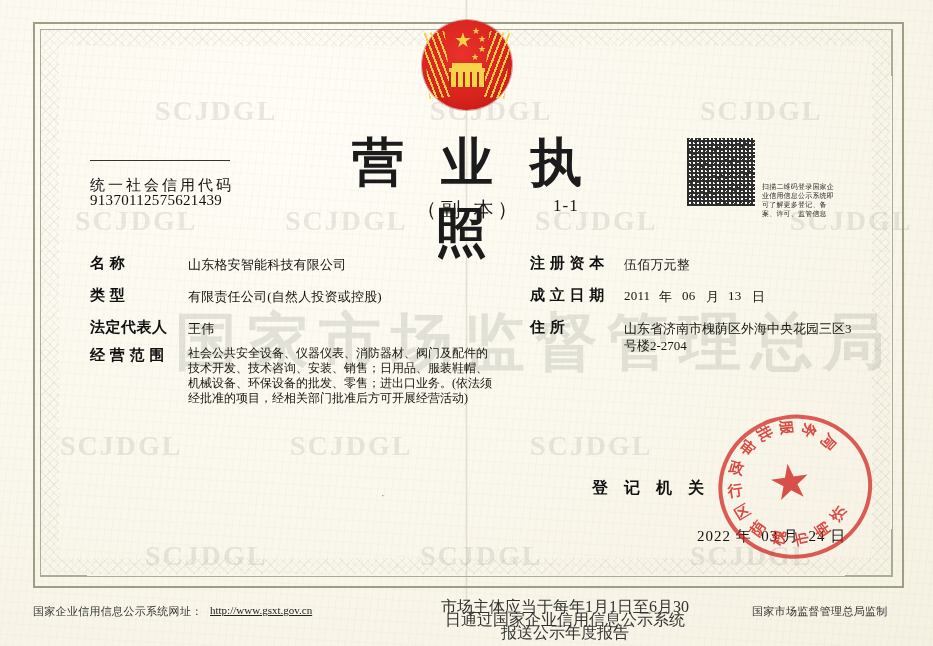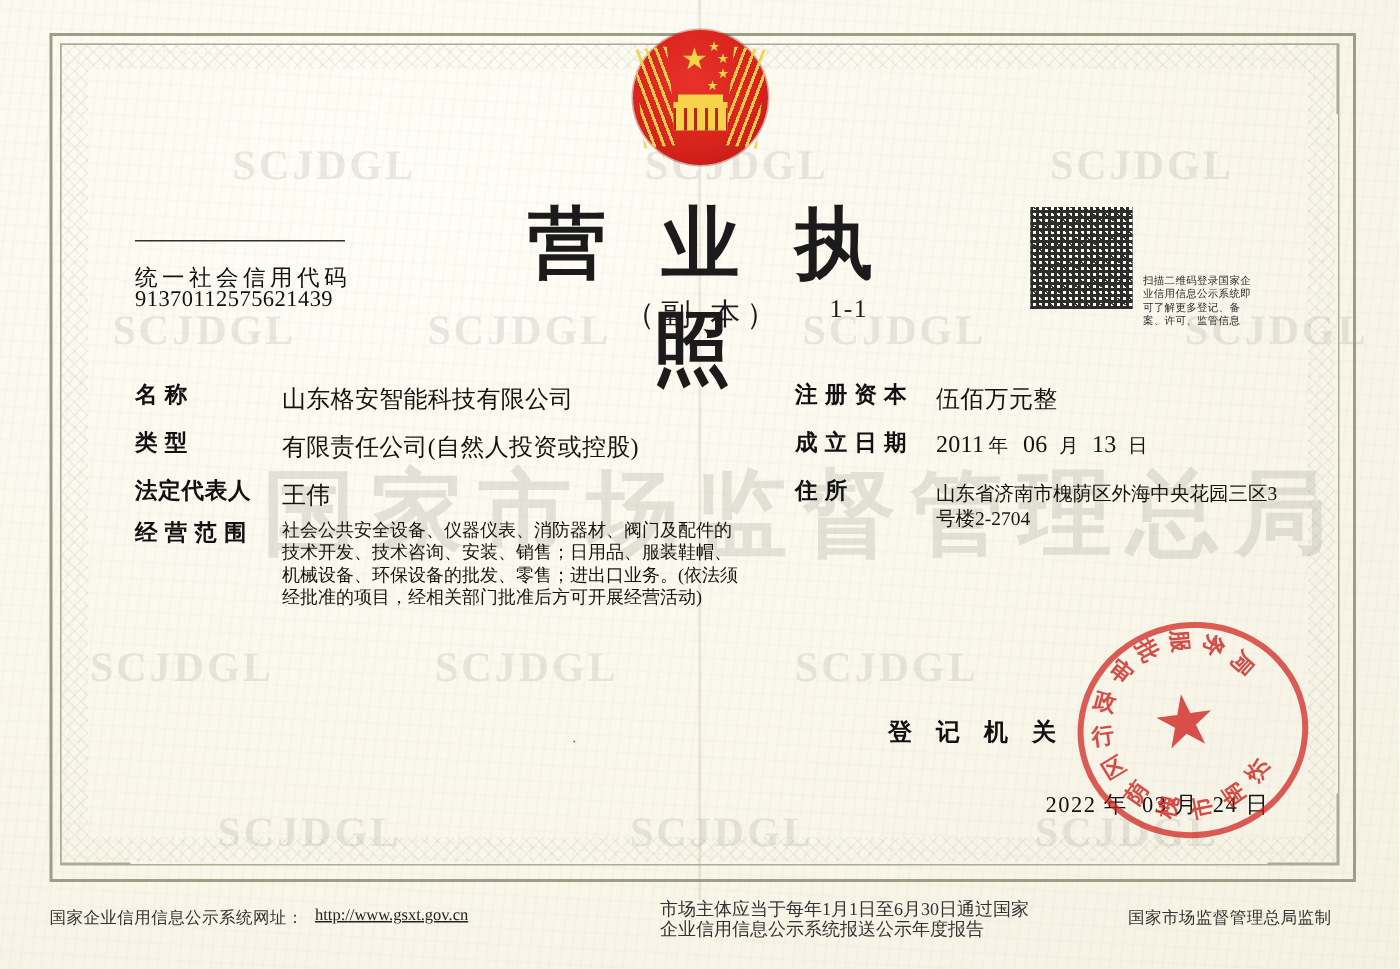--- a/index.html
+++ b/index.html
@@ -147,21 +147,21 @@
   .qr-note{
     position:absolute;left:762px;top:138px;width:74px;
     font-size:7px;line-height:9px;color:#2b2b2b;letter-spacing:.2px;margin-top:45px;
   }
 
   
   .f-label{
     position:absolute;font-size:15px;color:#111;font-weight:700;letter-spacing:.5px;
   }
   .f-value{
-    position:absolute;font-size:16px;color:#15150f;letter-spacing:.2px;
+    position:absolute;font-size:13px;color:#15150f;letter-spacing:.2px;
   }
   .scope-value{
     position:absolute;left:188px;top:346px;width:310px;
     font-size:12px;line-height:15px;color:#15150f;letter-spacing:0px;
   }
   .addr-value{
     position:absolute;left:624px;top:320px;width:230px;
     font-size:13px;line-height:17px;color:#15150f;
   }
   .date-cn{font-size:13px;}
@@ -197,21 +197,21 @@
     transform-origin:0 0;
   }
 
   
   .footer{
     position:absolute;left:0;top:598px;width:933px;height:48px;
     color:#333;
   }
   .f-left{position:absolute;left:33px;top:6px;font-size:11px;letter-spacing:.3px;}
   .f-url{position:absolute;left:210px;top:6px;font-size:11px;text-decoration:underline;color:#222;}
-  .f-mid{position:absolute;left:440px;top:2px;width:250px;font-size:12px;line-height:13px;text-align:left;}
+  .f-mid{position:absolute;left:440px;top:2px;width:250px;font-size:16px;line-height:13px;text-align:center;}
   .f-right{position:absolute;left:752px;top:6px;font-size:11px;letter-spacing:.3px;}
 
   .dot{position:absolute;left:381px;top:489px;color:#777;font-size:11px;}
 </style>
 </head>
 <body>
 
 <div class="page">
   <div class="texture"></div>
 

